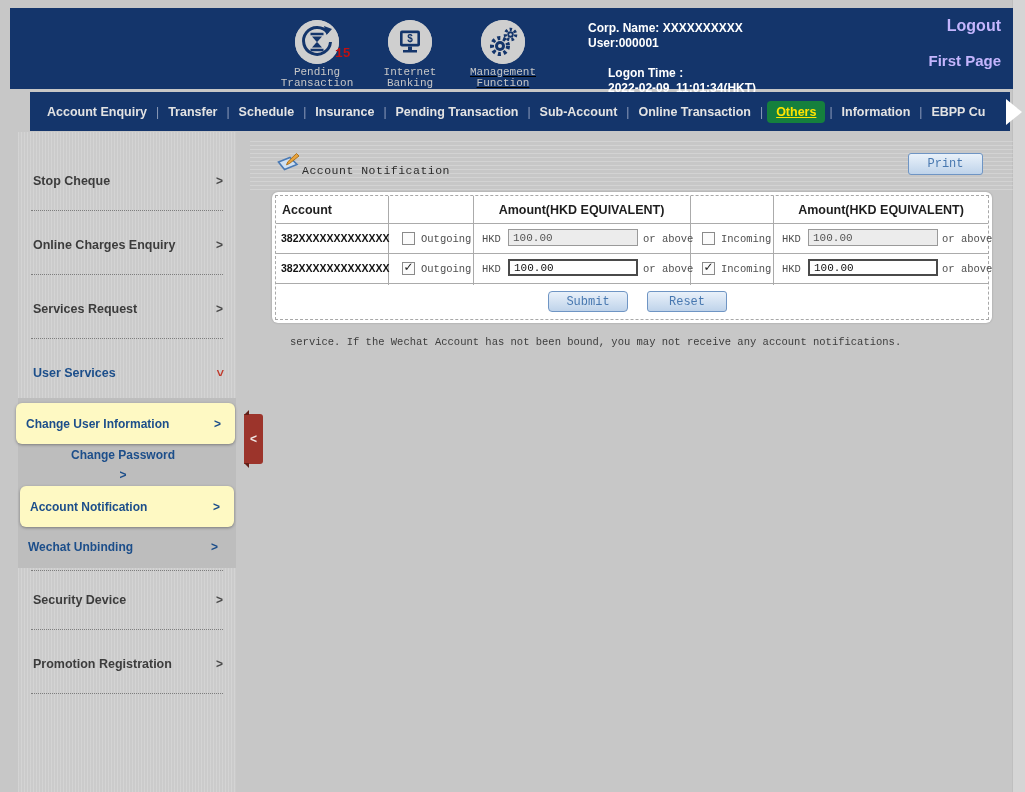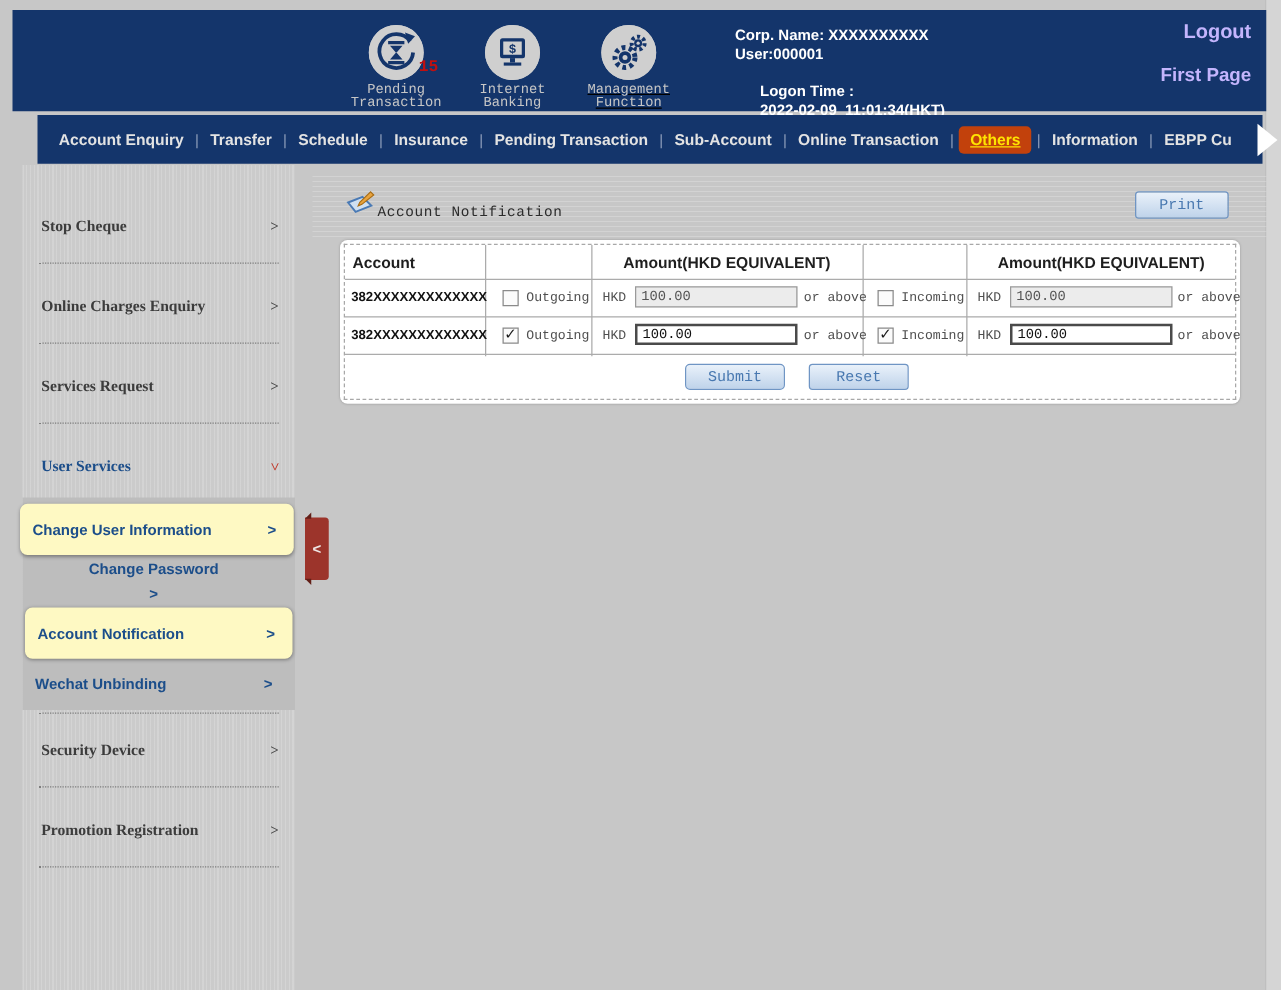--- a/index.html
+++ b/index.html
@@ -14,27 +14,27 @@
   .sc-label{margin-top:3px;font-family:"Liberation Mono",monospace;font-size:11px;line-height:11px;color:#c6c6c6;}
   .sc-badge{position:absolute;left:66px;top:26px;color:#c01010;font-weight:bold;font-size:13px;font-family:"Liberation Mono",monospace;}
   .corp-info{position:absolute;left:578px;top:13px;color:#ffffff;font-size:12px;font-weight:bold;line-height:15px;white-space:nowrap;}
   .hlink{position:absolute;right:12px;color:#c4b5fd;font-weight:bold;cursor:pointer;white-space:nowrap;}
   .logout{top:9px;font-size:16px;}
   .firstpage{top:44px;font-size:15px;}
   
   .nav{position:absolute;left:30px;top:92px;width:980px;height:39px;background:#14356b;display:flex;align-items:center;padding-left:8px;box-sizing:border-box;overflow:hidden;}
   .nav-item{color:#e3e3e3;font-weight:bold;font-size:12.5px;padding:0 9px;white-space:nowrap;cursor:pointer;}
   .nav-sep{color:#8d9cba;font-size:12px;}
-  .nav-item.active{color:#ffe400;text-decoration:underline;background:#c2410c;border-radius:4px;padding:4px 9px;margin:0 4px;}
+  .nav-item.active{color:#ffe400;text-decoration:underline;background:#15803d;border-radius:4px;padding:4px 9px;margin:0 4px;}
   .nav-arrow{position:absolute;right:3px;top:99px;width:0;height:0;border-top:13px solid transparent;border-bottom:13px solid transparent;border-left:16px solid #ffffff;cursor:pointer;}
   
   .sidebar{position:absolute;left:18px;top:132px;width:218px;height:660px;background:#cbcbcb;
     background-image:repeating-linear-gradient(90deg,rgba(255,255,255,.17) 0 1px,transparent 1px 3px);}
   .side-item{position:absolute;left:15px;width:190px;display:flex;justify-content:space-between;align-items:flex-end;
-    color:#3c3c3c;font-weight:bold;font-size:12.5px;cursor:pointer;white-space:nowrap;font-family:Liberation Serif, serif;}
+    color:#3c3c3c;font-weight:bold;font-size:12.5px;cursor:pointer;white-space:nowrap;}
   .side-chev{font-weight:bold;font-size:12px;color:#4a4a4a;}
   .rot90{display:inline-block;transform:rotate(90deg);color:#c0392b;}
   .side-sep{position:absolute;left:13px;width:192px;border-top:1px dotted #7d7d7d;}
   .blue-item{color:#1c4e8a;}
   .submenu{position:absolute;left:0;top:266px;width:218px;height:170px;background:#bdbdbd;}
   .sub-item{position:absolute;left:0;width:214px;display:flex;justify-content:space-between;align-items:center;
     color:#1c4e8a;font-weight:bold;font-size:12px;cursor:pointer;padding:0 14px 0 10px;box-sizing:border-box;}
   .sub-item .side-chev{color:#1c4e8a;}
   .sub-card{background:#fef9c3;border-radius:6px;box-shadow:0 1px 3px rgba(0,0,0,.35);}
   .collapse-tab{position:absolute;left:244px;top:414px;width:19px;height:50px;background:#9c342b;color:#efe7e5;
@@ -281,13 +281,14 @@
     <span class="mono-lab" style="left:510px;">HKD</span>
     <input class="amt-input amt-enabled" style="left: 536px;" value="100.00">
     <span class="mono-lab" style="left:670px;">or above</span>
   </div>
 
   <button class="btn submit-btn">Submit</button>
   <button class="btn reset-btn">Reset</button>
 </div>
 
 <div class="remark">
+  <div>service. If the Wechat Account  has not been bound, you may not receive any account notifications.</div>
 </div>
 
 </body></html>

